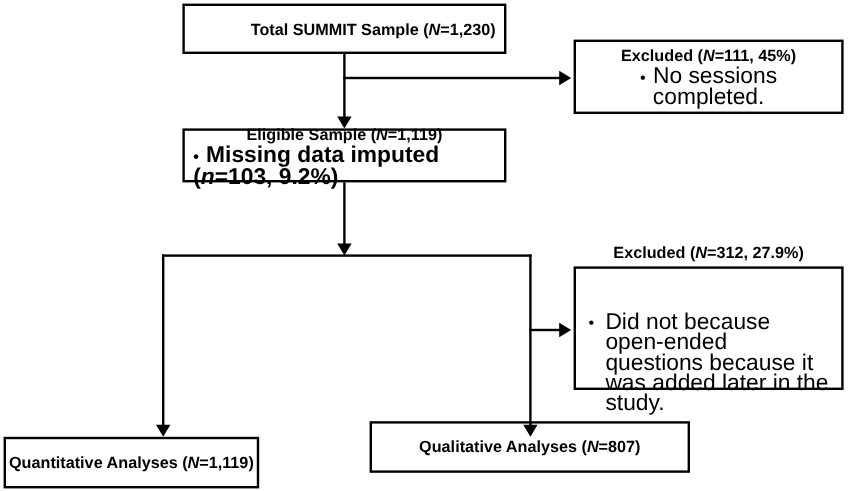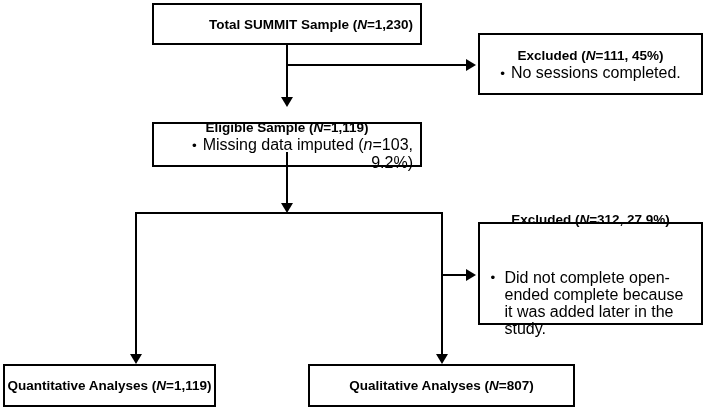--- a/index.html
+++ b/index.html
@@ -31,21 +31,21 @@
     font-weight: bold;
     font-size: 13.5px;
     line-height: 17px;
     white-space: nowrap;
   }
   .bullet-list {
     margin: 0;
     padding: 0;
     list-style: none;
     font-weight: normal;
-    font-size: 16px;
+    font-size: 19px;
     line-height: 17px;
   }
   .bullet-item {
     position: relative;
     padding-left: 13px;
     text-align: left;
   }
   .bullet-item::before {
     content: "\2022";
     position: absolute;
@@ -53,32 +53,32 @@
     top: 0px;
     font-size: 13.5px;
     line-height: 17px;
   }
   .ital {
     font-style: italic;
   }
   
   #box-total        { left: 152px; top: 3px;   width: 270px; height: 42px; padding-left: 48px; }
   #box-excluded-1   { left: 478px; top: 33px;  width: 225px; height: 62px; }
-  #box-eligible     { left: 152px; top: 122px; width: 270px; height: 45px; }
+  #box-eligible     { left: 152px; top: 107px; width: 270px; height: 45px; }
   #box-excluded-2   { left: 478px; top: 222px; width: 225px; height: 103px; }
   #box-quantitative { left: 3px;   top: 364px; width: 213px; height: 43px; }
-  #box-qualitative  { left: 308px; top: 364px; width: 267px; height: 43px; }
+  #box-qualitative  { left: 308px; top: 351px; width: 267px; height: 43px; }
 
   #box-excluded-1 .bullet-item,
   #box-excluded-2 .bullet-item { padding-left: 14px; }
   #box-excluded-2 { justify-content: center; gap: 41px; }
   #box-excluded-2 .bullet-list { width: 200px; }
 
   #box-eligible .bullet-list { width: 252px; }
-  #box-eligible .bullet-item { text-align: right; padding-left: 0; }
+  #box-eligible .bullet-item { text-align: left; padding-left: 0; font-weight: bold; }
   #box-eligible .bullet-item::before {
     position: static;
     margin-right: 6px;
   }
 
   #box-excluded-1 .bullet-list { width: 205px; }
   #box-excluded-1 .bullet-item { text-align: center; padding-left: 0; }
   #box-excluded-1 .bullet-item::before {
     position: static;
     margin-right: 6px;
@@ -151,21 +151,21 @@
   <div class="node" id="box-eligible">
     <div class="node-title"><span>Eligible Sample (</span><span class="ital">N</span><span>=1,119)</span></div>
     <ul class="bullet-list">
       <li class="bullet-item"><span>Missing data imputed (</span><span class="ital">n</span><span>=103, 9.2%)</span></li>
     </ul>
   </div>
 
   <div class="node" id="box-excluded-2">
     <div class="node-title"><span>Excluded (</span><span class="ital">N</span><span>=312, 27.9%)</span></div>
     <ul class="bullet-list">
-      <li class="bullet-item">Did not complete open-ended complete because it was added later in the study.</li>
+      <li class="bullet-item">Did not because open-ended questions because it was added later in the study.</li>
     </ul>
   </div>
 
   <div class="node" id="box-quantitative">
     <div class="node-title"><span>Quantitative Analyses (</span><span class="ital">N</span><span>=1,119)</span></div>
   </div>
 
   <div class="node" id="box-qualitative">
     <div class="node-title"><span>Qualitative Analyses (</span><span class="ital">N</span><span>=807)</span></div>
   </div>

